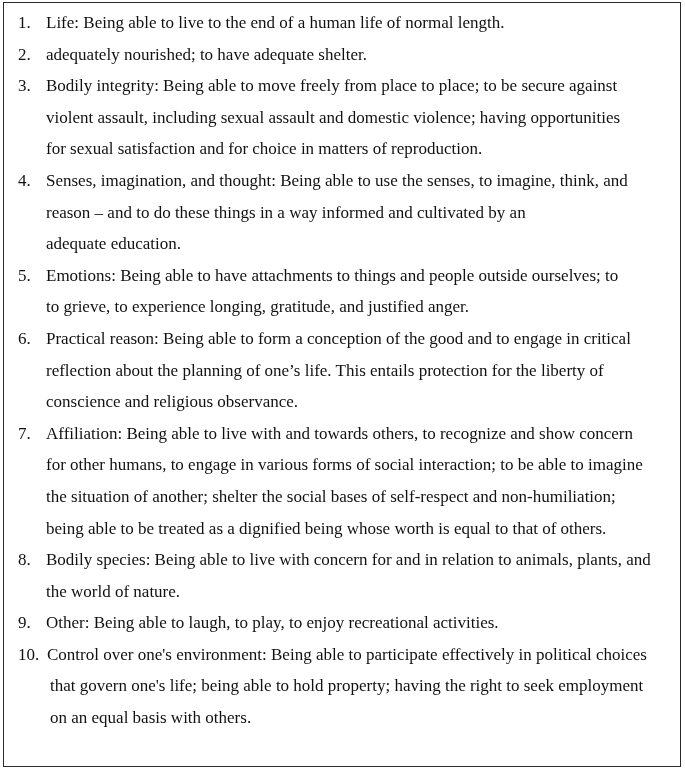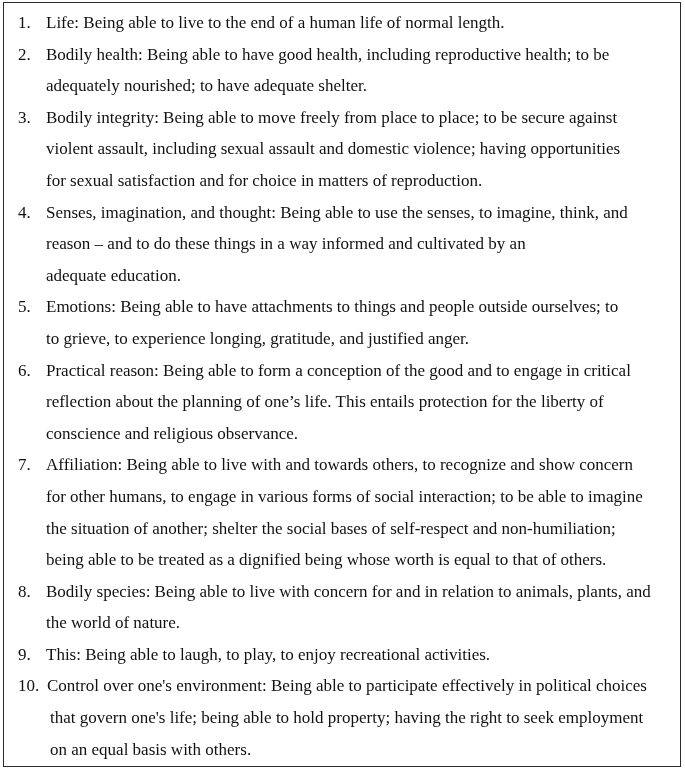--- a/index.html
+++ b/index.html
@@ -32,21 +32,20 @@
 <body>
 
 <div class="box">
   <ol class="list">
     <li class="item">
       <span class="num">1.</span>
       <span class="line"><span class="term">Life:</span><span> Being able to live to the end of a human life of normal length.</span></span>
     </li>
     <li class="item">
       <span class="num">2.</span>
-      <span class="line"><span class="term">Bodily health</span><span>: Being able to have good health, including reproductive health; to be</span></span>
       <span class="line">adequately nourished; to have adequate shelter.</span>
     </li>
     <li class="item">
       <span class="num">3.</span>
       <span class="line"><span class="term">Bodily integrity</span><span>: Being able to move freely from place to place; to be secure against</span></span>
       <span class="line">violent assault, including sexual assault and domestic violence; having opportunities</span>
       <span class="line">for sexual satisfaction and for choice in matters of reproduction.</span>
     </li>
     <li class="item">
       <span class="num">4.</span>
@@ -72,21 +71,21 @@
       <span class="line">the situation of another; shelter the social bases of self-respect and non-humiliation;</span>
       <span class="line">being able to be treated as a dignified being whose worth is equal to that of others.</span>
     </li>
     <li class="item">
       <span class="num">8.</span>
       <span class="line"><span class="term">Bodily species</span><span>: Being able to live with concern for and in relation to animals, plants, and</span></span>
       <span class="line">the world of nature.</span>
     </li>
     <li class="item">
       <span class="num">9.</span>
-      <span class="line"><span class="term">This:</span><span> Being able to laugh, to play, to enjoy recreational activities.</span></span>
+      <span class="line"><span class="term">Other:</span><span> Being able to laugh, to play, to enjoy recreational activities.</span></span>
     </li>
     <li class="item ten">
       <span class="num">10.</span>
       <span class="line"><span class="term">Control over one's environment</span><span>: Being able to participate effectively in political choices</span></span>
       <span class="line cont">that govern one's life; being able to hold property; having the right to seek employment</span>
       <span class="line cont">on an equal basis with others.</span>
     </li>
   </ol>
 </div>
 

